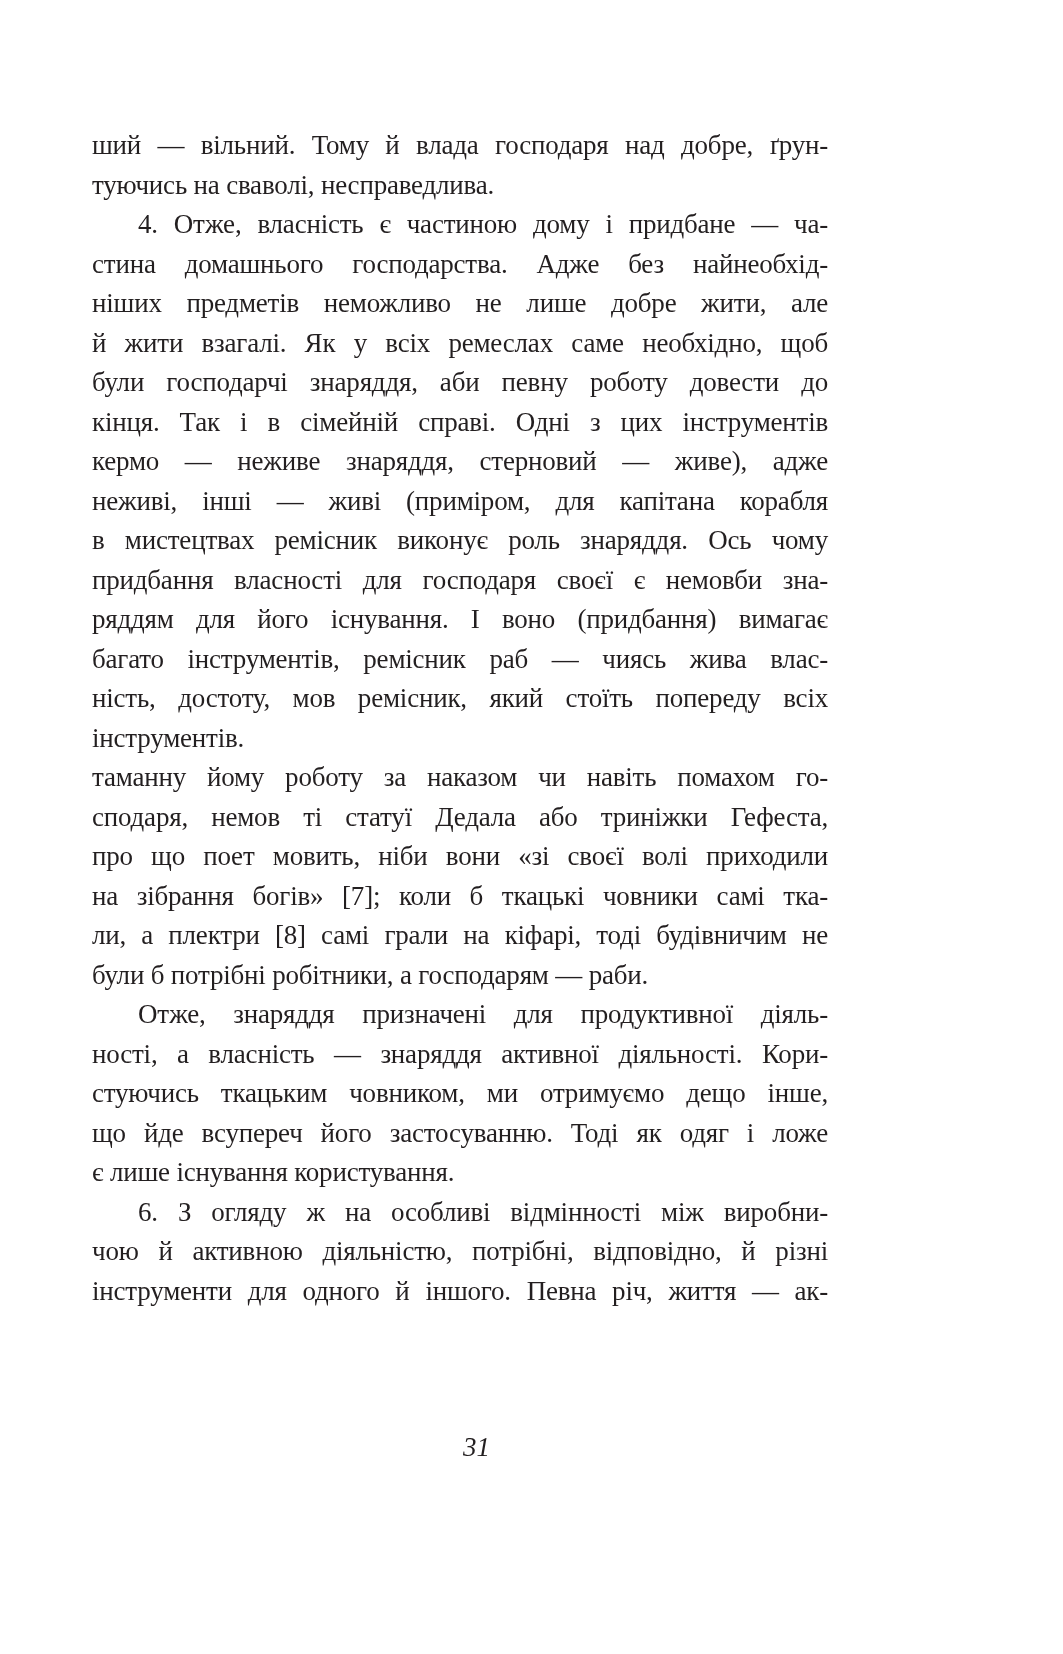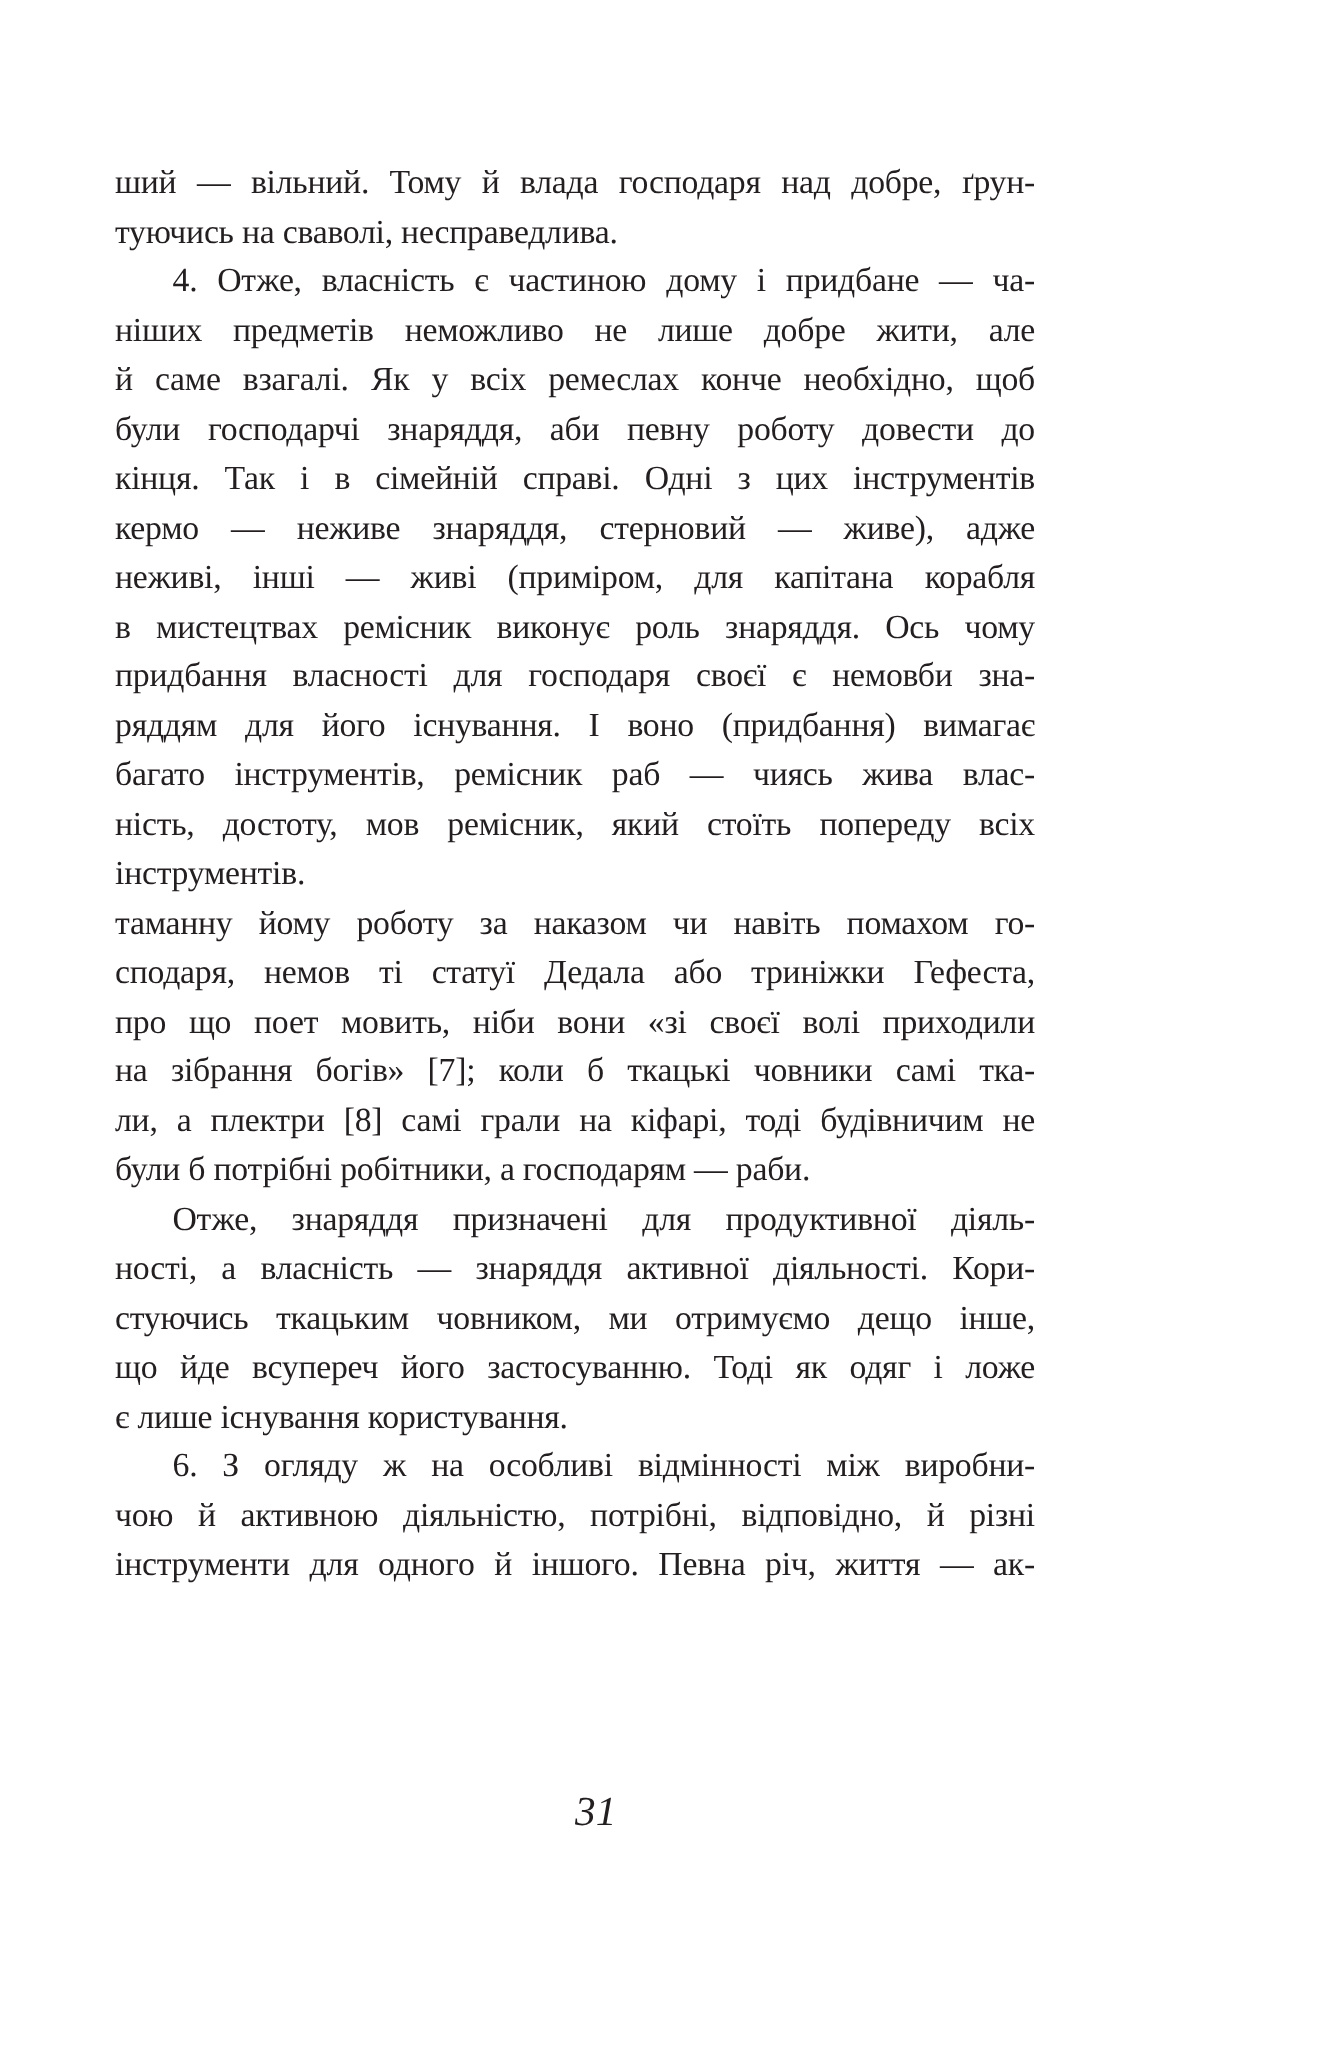--- a/index.html
+++ b/index.html
@@ -11,33 +11,34 @@
   }
   .line {
     height: 39.5px; line-height: 39.5px; white-space: nowrap;
     text-align: justify; text-align-last: justify; letter-spacing: -0.2px;
   }
   .line.last { text-align-last: left; }
   .line.indent { padding-left: 46px; }
   .page-number {
     position: absolute; left: 0; width: 100%; top: 1432px; text-align: center;
     font-family: "Liberation Serif", "DejaVu Serif", serif; font-style: italic;
-    font-size: 33px; color: #231f20;
+    font-size: 27px; color: #231f20;
   }
   .page-number span { display: inline-block; margin-left: -110px; }
 </style>
 </head>
 <body>
 
 <div class="page" id="page-body">
     <div class="line">ший — вільний. Тому й влада господаря над добре, ґрун-</div>
     <div class="line last">туючись на сваволі, несправедлива.</div>
     <div class="line indent">4. Отже, власність є частиною дому і придбане — ча-</div>
+    <div class="line">стина домашнього господарства. Адже без найнеобхід-</div>
     <div class="line">ніших предметів неможливо не лише добре жити, але</div>
-    <div class="line">й саме взагалі. Як у всіх ремеслах конче необхідно, щоб</div>
+    <div class="line">й жити взагалі. Як у всіх ремеслах саме необхідно, щоб</div>
     <div class="line">були господарчі знаряддя, аби певну роботу довести до</div>
     <div class="line">кінця. Так і в сімейній справі. Одні з цих інструментів</div>
     <div class="line">кермо — неживе знаряддя, стерновий — живе), адже</div>
     <div class="line">неживі, інші — живі (приміром, для капітана корабля</div>
     <div class="line">в мистецтвах ремісник виконує роль знаряддя. Ось чому</div>
     <div class="line">придбання власності для господаря своєї є немовби зна-</div>
     <div class="line">ряддям для його існування. І воно (придбання) вимагає</div>
     <div class="line">багато інструментів, ремісник раб — чиясь жива влас-</div>
     <div class="line">ність, достоту, мов ремісник, який стоїть попереду всіх</div>
     <div class="line last">інструментів.</div>

